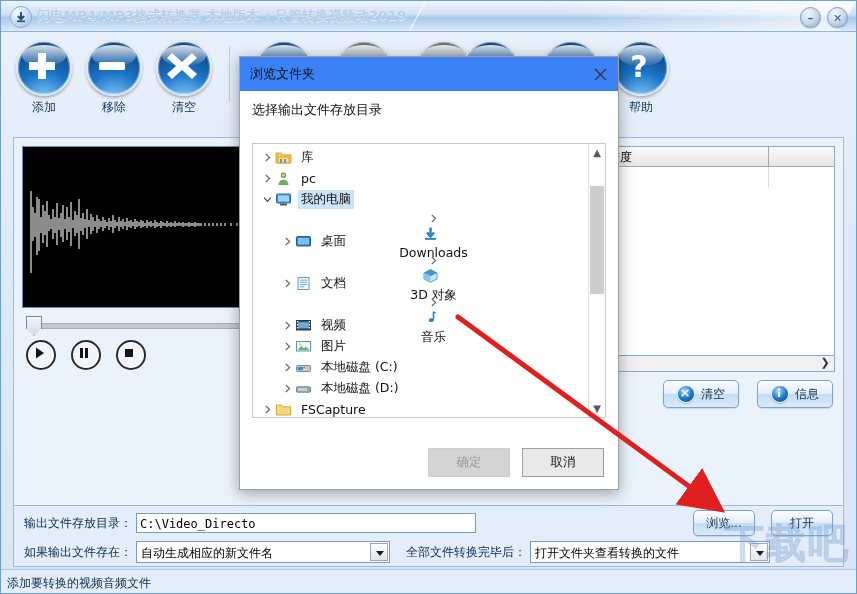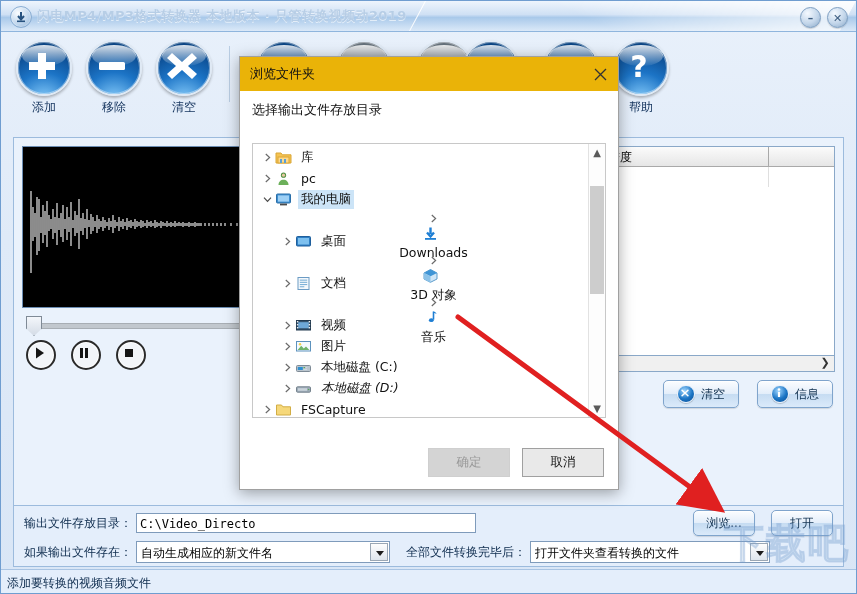--- a/index.html
+++ b/index.html
@@ -116,21 +116,21 @@
   .status span{position:absolute;left:6px;top:5px;font-size:12px;color:#0d2b4d;}
 
   
   .watermark{position:absolute;right:6px;bottom:22px;font-size:40px;font-weight:bold;
     color:rgba(120,160,210,.17);letter-spacing:2px;
     -webkit-text-stroke:1px rgba(120,160,210,.30);pointer-events:none;}
 
   
   .dlg{position:absolute;left:238px;top:55px;width:380px;height:434px;
     background:#fff;border:1px solid #a0a0a0;box-shadow:0 3px 14px rgba(0,0,0,.35);box-sizing:border-box;}
-  .dlg-title{position:absolute;left:0;top:0;width:100%;height:34px;background:#eab308;box-sizing:border-box;text-decoration:underline;}
+  .dlg-title{position:absolute;left:0;top:0;width:100%;height:34px;background:#3b82f6;box-sizing:border-box;text-decoration:underline;}
   .dlg-title .t{position:absolute;left:10px;top:8px;font-size:13px;color:#111;}
   .dlg-close{position:absolute;right:4px;top:4px;width:28px;height:26px;
     display:flex;align-items:center;justify-content:center;font-size:15px;color:#333;}
   .dlg-sub{position:absolute;left:12px;top:44px;font-size:13px;color:#111;}
   .tree{position:absolute;left:12px;top:86px;right:12px;height:275px;
     border:1px solid #c8c8c8;background:#fff;box-sizing:border-box;overflow:hidden;}
   .tnode{height:21px;display:flex;align-items:center;font-size:12.5px;color:#111;white-space:nowrap;}
   .chev{width:16px;height:21px;display:flex;align-items:center;justify-content:center;
     font-size:10px;color:#5b5b5b;flex:0 0 16px;}
   .tico{width:18px;height:16px;margin-right:5px;flex:0 0 18px;position:relative;}
@@ -585,21 +585,21 @@
             </span>
             <span class="tico"><svg width="17" height="15" viewBox="0 0 17 15">
                 <rect x="1.5" y="5.5" width="14" height="6" rx="1" fill="#b9c4cd" stroke="#7e8b96"></rect>
                 <rect x="2.8" y="7" width="5" height="3" fill="#2f8fd0"></rect>
                 <rect x="8.5" y="7" width="1.6" height="1.2" fill="#5aa85a"></rect>
                 <rect x="10.6" y="7" width="1.6" height="1.2" fill="#d0d8df"></rect>
                 <rect x="8.5" y="8.9" width="3.7" height="1.2" fill="#d0d8df"></rect>
               </svg></span>
             <span class="tlabel">本地磁盘 (C:)</span>
           </div>
-          <div class="tnode" style="padding-left: 26px; font-style: italic;">
+          <div class="tnode" style="padding-left: 26px;">
             <span class="chev">
               <svg width="9" height="9" viewBox="0 0 9 9">
                 <path d="M2.8 1 L6.6 4.5 L2.8 8" stroke="#6a6a6a" stroke-width="1.2" fill="none"></path>
               </svg>
             </span>
             <span class="tico"><svg width="17" height="15" viewBox="0 0 17 15">
                 <rect x="1.5" y="5.8" width="14" height="5.4" rx="1" fill="#9fadb9" stroke="#75828d"></rect>
                 <rect x="3" y="7.2" width="9" height="2.6" fill="#c9d2da"></rect>
                 <circle cx="13.6" cy="8.5" r="0.8" fill="#5aa85a"></circle>
               </svg></span>

